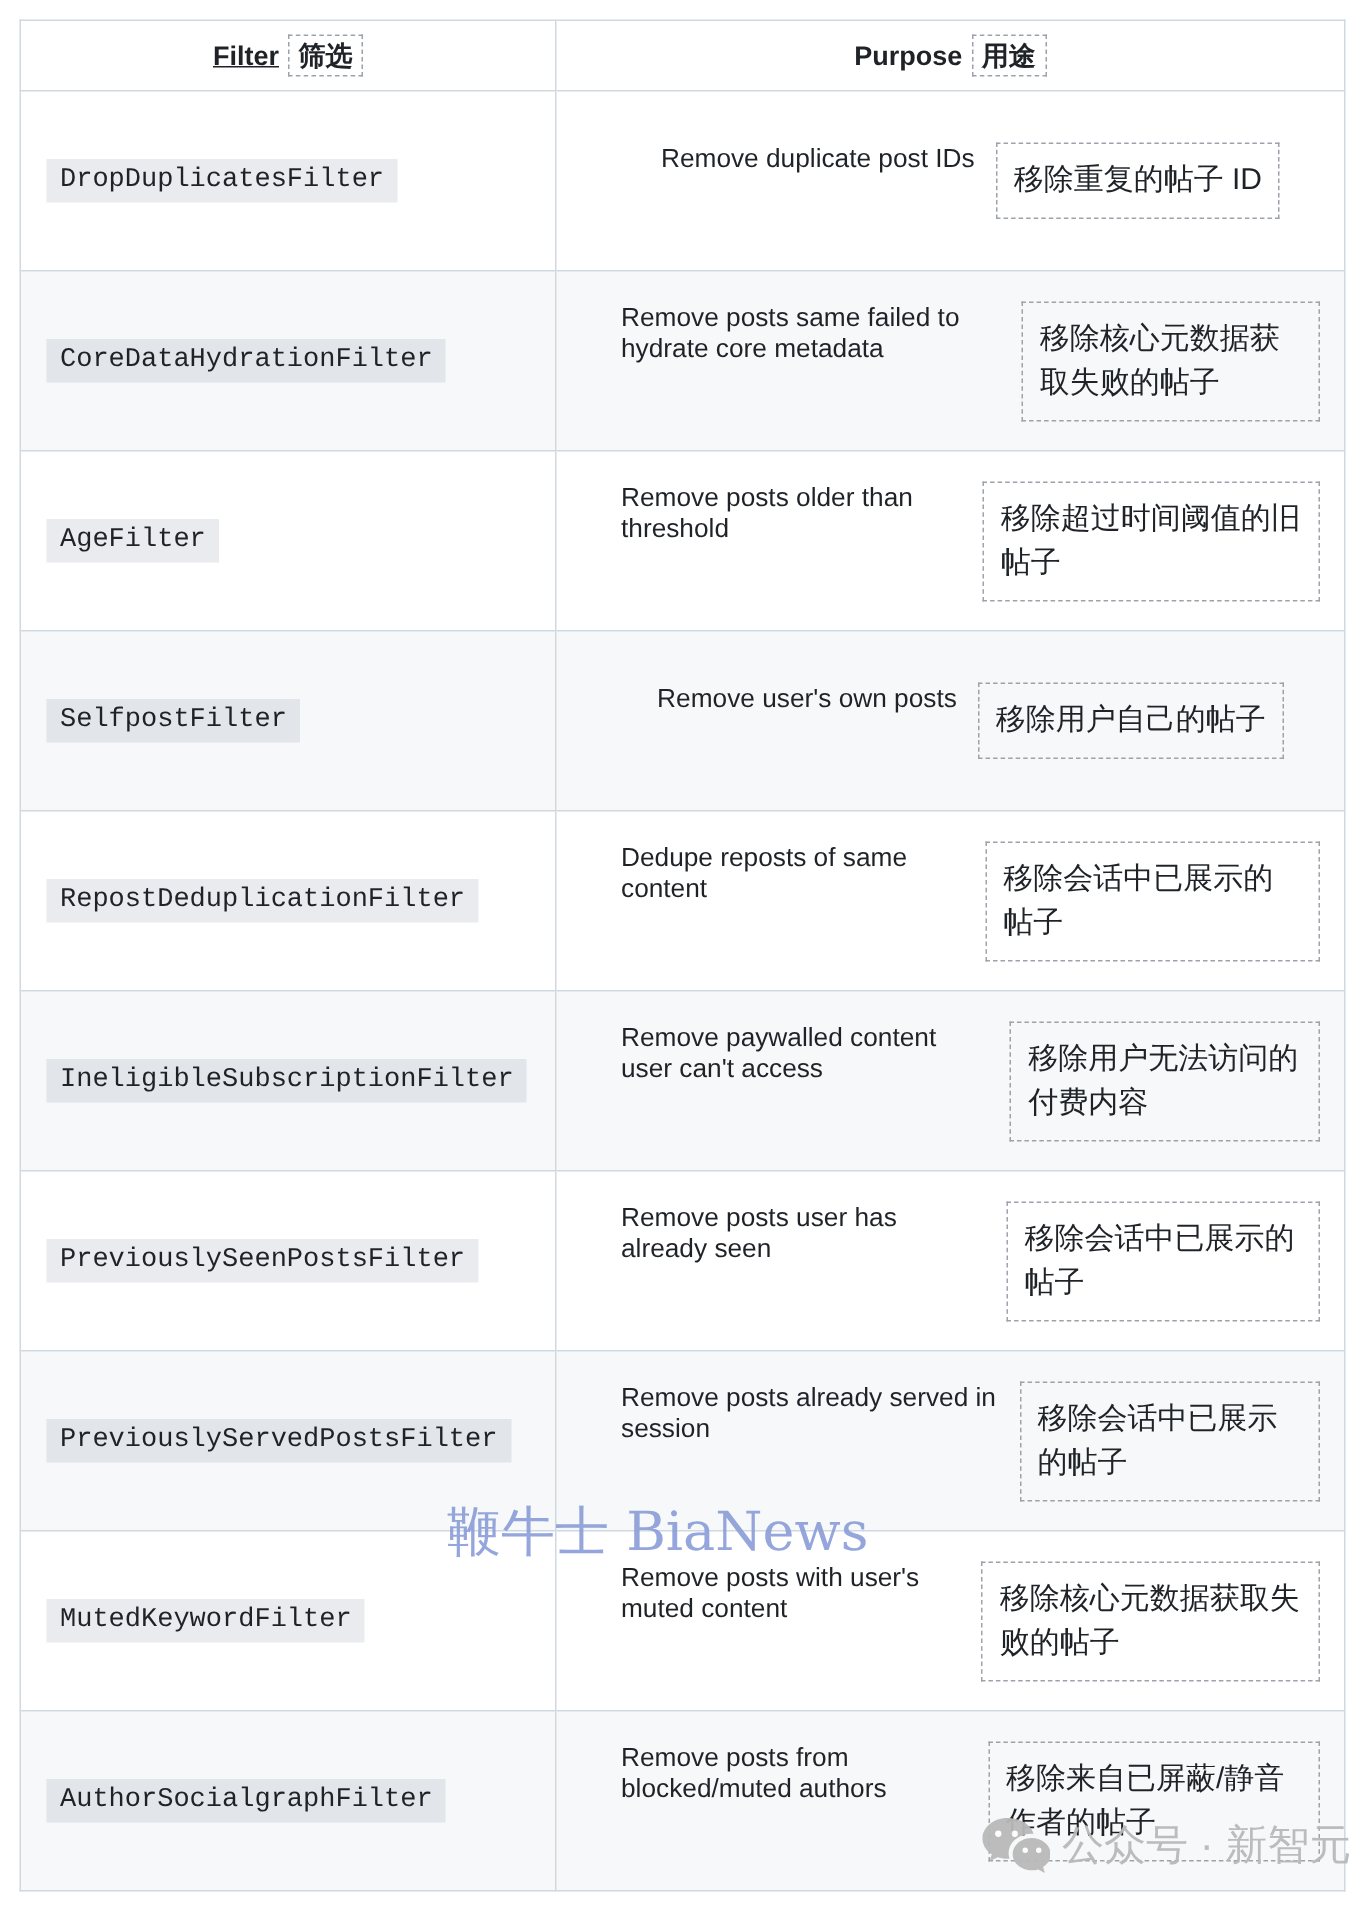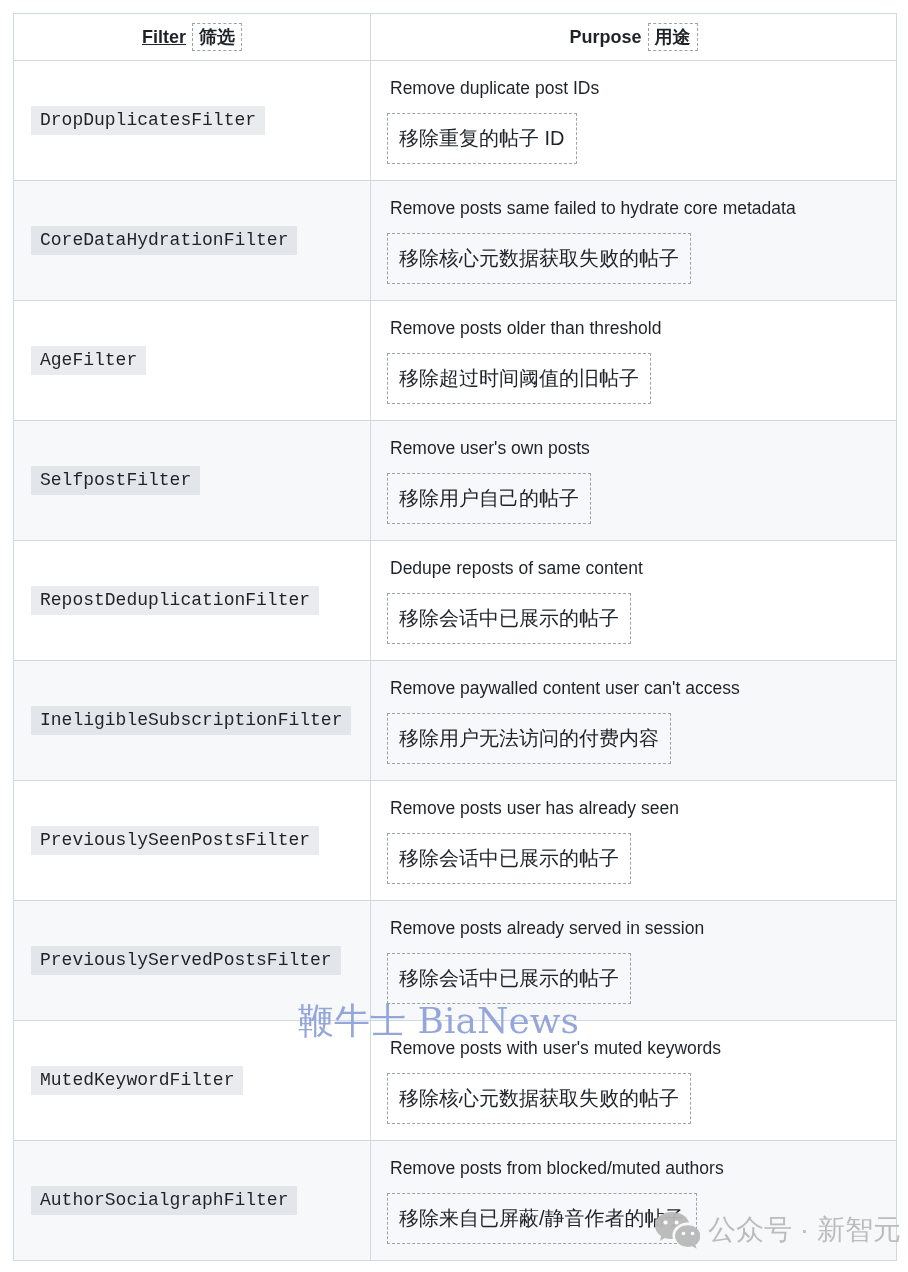--- a/index.html
+++ b/index.html
@@ -65,24 +65,25 @@
     border-radius:0;
     padding:4px 9px;
     white-space:nowrap;
   }
   td.purpose-cell{
     vertical-align:middle;
     padding:14px 16px;
   }
   .purpose-inner{
     display:flex;
-    flex-direction:column;
+    flex-direction:row;
     justify-content:center;
     align-items:flex-start;
     gap:14px;
+    margin-left:24px;
   }
   .purpose-en{
     font-size:17.5px;
     margin-left:3px;
     line-height:1.2;
   }
   .purpose-zh{
     display:inline-block;
     border:1px dashed var(--dash);
     padding:10px 11px;
@@ -226,21 +227,21 @@
       </div>
     </td>
   </tr>
 
   <tr>
     <td class="filter-cell">
       <code class="chip">MutedKeywordFilter</code>
     </td>
     <td class="purpose-cell">
       <div class="purpose-inner">
-        <div class="purpose-en">Remove posts with user's muted keywords</div>
+        <div class="purpose-en">Remove posts with user's muted content</div>
         <div class="purpose-zh">移除核心元数据获取失败的帖子</div>
       </div>
     </td>
   </tr>
 
   <tr>
     <td class="filter-cell">
       <code class="chip">AuthorSocialgraphFilter</code>
     </td>
     <td class="purpose-cell">

